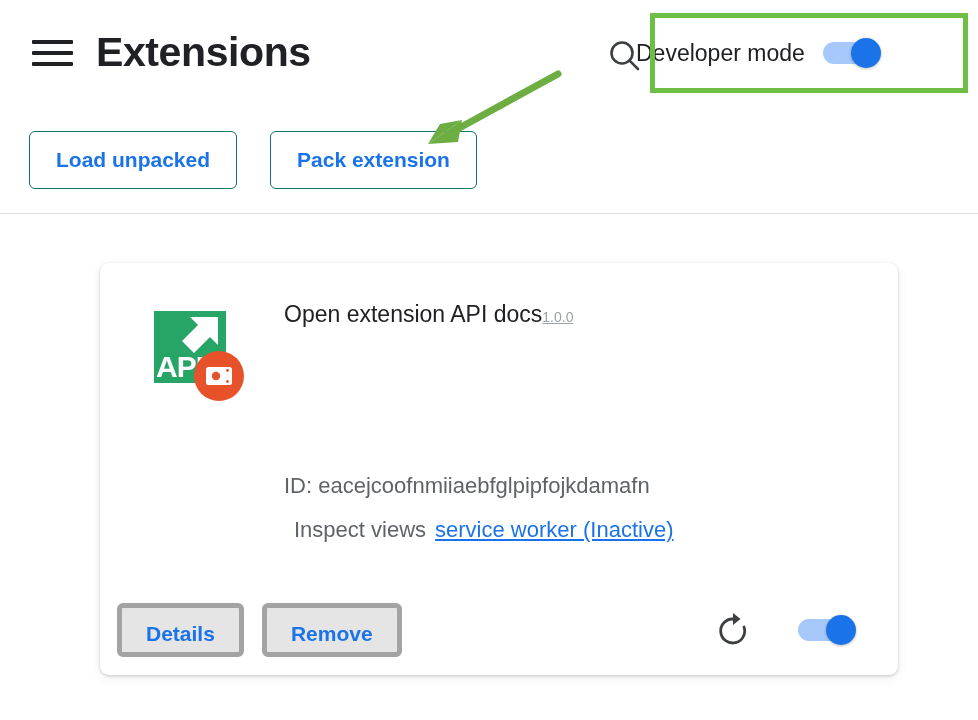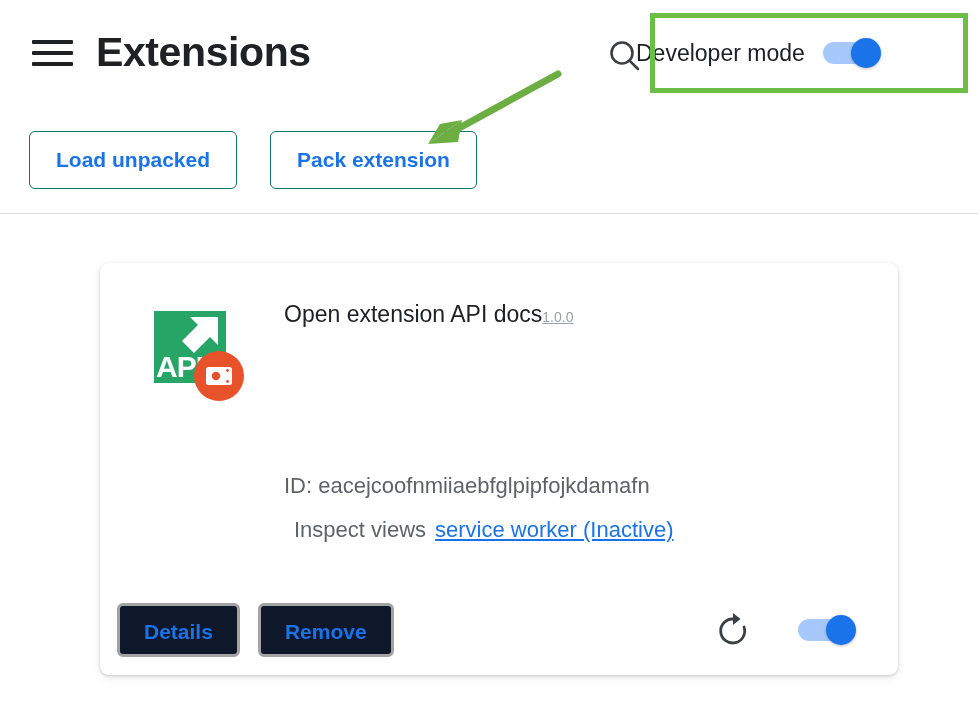--- a/index.html
+++ b/index.html
@@ -265,23 +265,23 @@
 
   .card-actions {
     position: absolute;
     left: 17px;
     top: 340px;
     display: flex;
     align-items: center;
   }
   .card-btn {
     height: 54px;
-    border: 3px solid #a3a3a3;
+    border: 5px solid #a3a3a3;
     border-radius: 6px;
-    background: #0f172a;
+    background: #e5e5e5;
     color: #1a73e8;
     font-size: 21px;
     font-weight: 700;
     font-family: "Liberation Sans", sans-serif;
     cursor: pointer;
     padding: 0 24px;
     white-space: nowrap;
     line-height: 52px;
   }
   .card-btn.second { margin-left: 18px; padding-left: 24px; }

